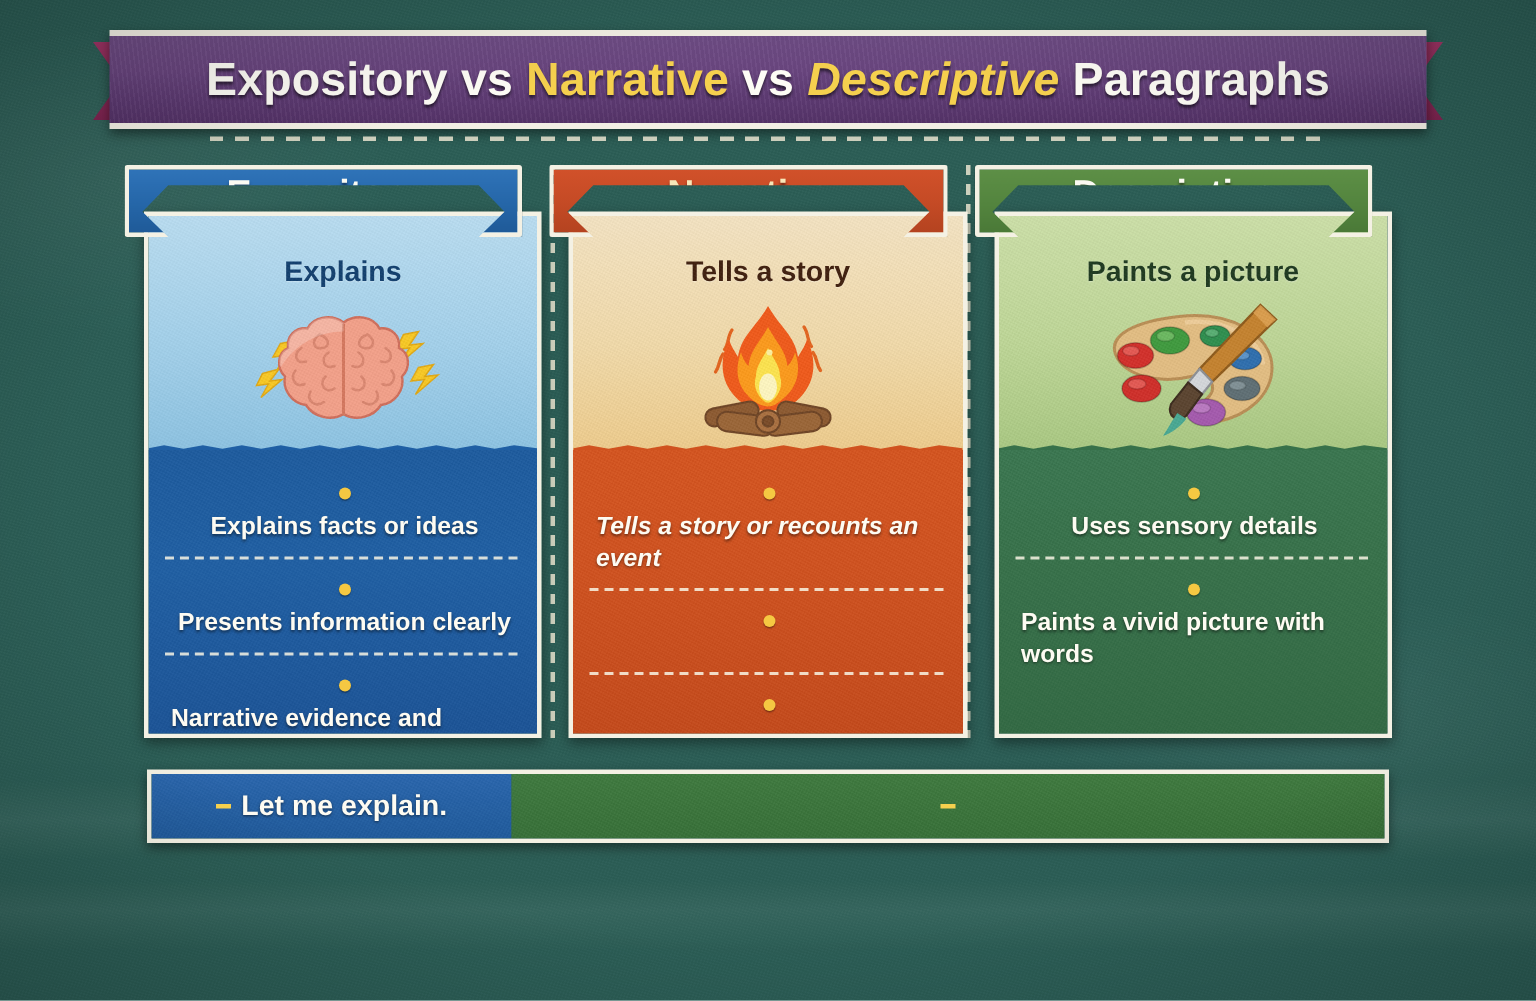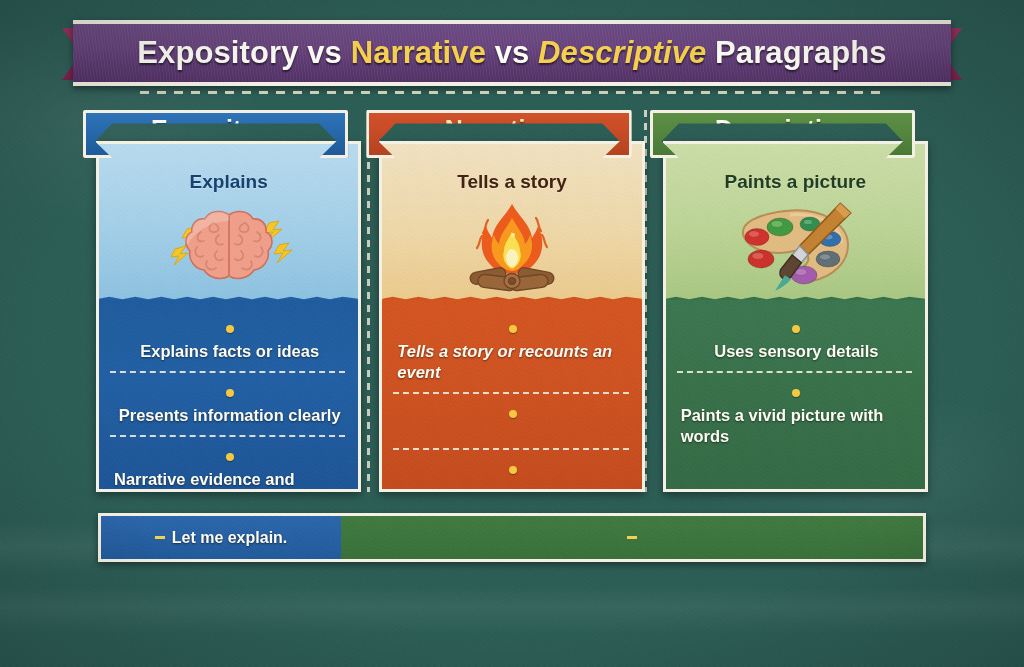--- a/index.html
+++ b/index.html
@@ -252,21 +252,21 @@
     opacity: .32;
     background-image:
       repeating-linear-gradient(27deg, rgba(255,255,255,0.06) 0 1px, rgba(0,0,0,0.05) 1px 2px),
       repeating-linear-gradient(119deg, rgba(255,255,255,0.05) 0 1px, rgba(0,0,0,0.04) 1px 2px);
   }
   .strip-seg .dash {
     width: 10px; height: 3px; background: #f5d04e; flex: 0 0 10px;
     position: relative; z-index: 2;
   }
   .strip-text {
-    font-size: 16px; font-weight: bold; color: #fdfbf2;
+    font-size: 19px; font-weight: bold; color: #fdfbf2;
     text-shadow: 0 1px 2px rgba(0,0,0,.55);
     white-space: nowrap;
     position: relative; z-index: 2;
   }
   #seg-0 { flex: 0 0 29.2%; background: linear-gradient(180deg,#2a66ad,#1f5a9c); }
   #seg-1 { flex: 0 0 36.5%; background: linear-gradient(180deg,#e0501b,#d24a18); }
   #seg-2 { flex: 1 1 auto;  background: linear-gradient(180deg,#3f7a3f,#377038); }
 </style>
 </head>
 <body>

